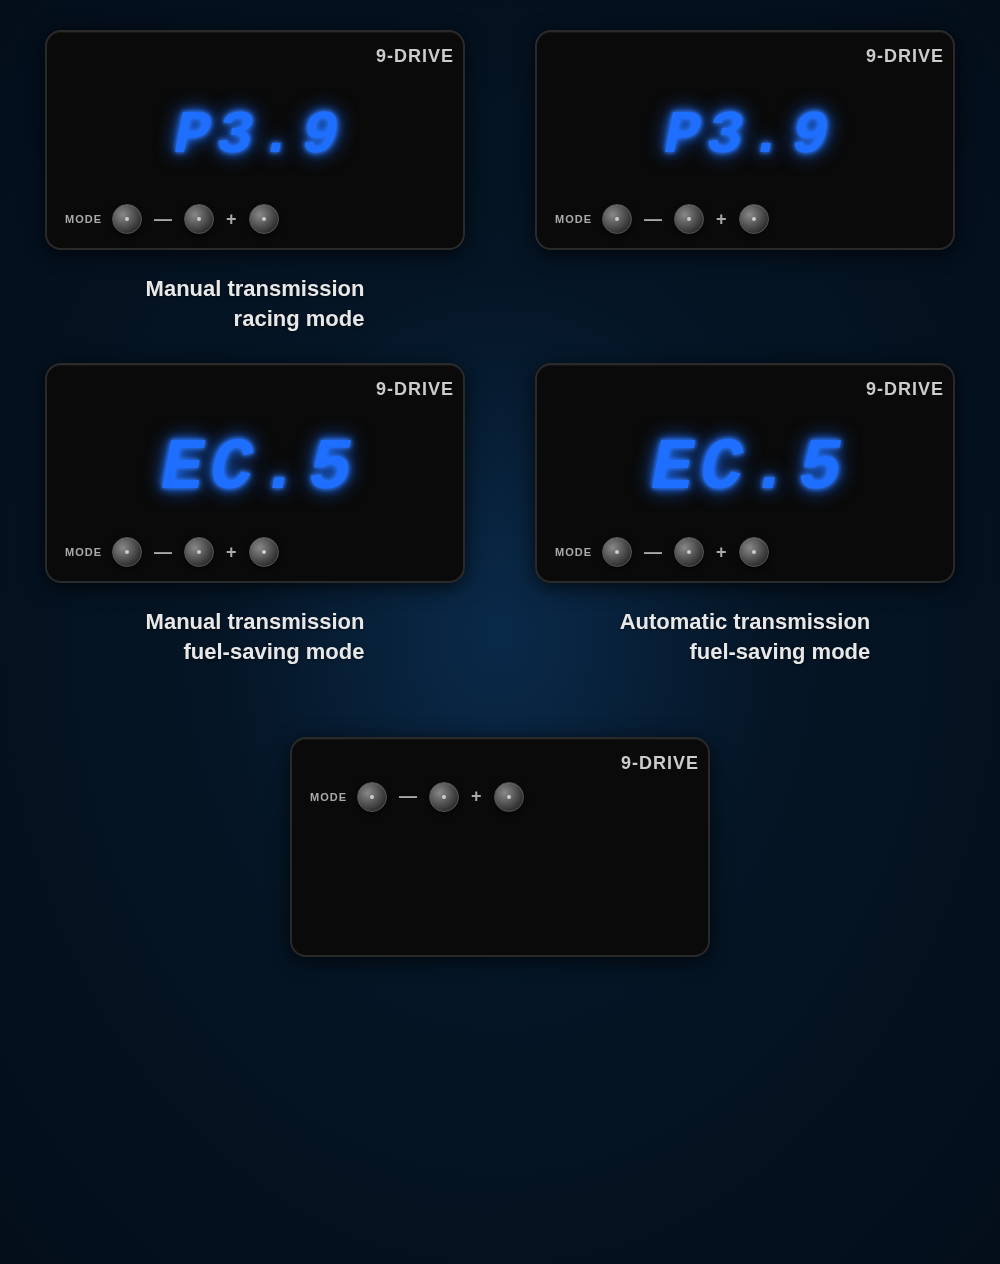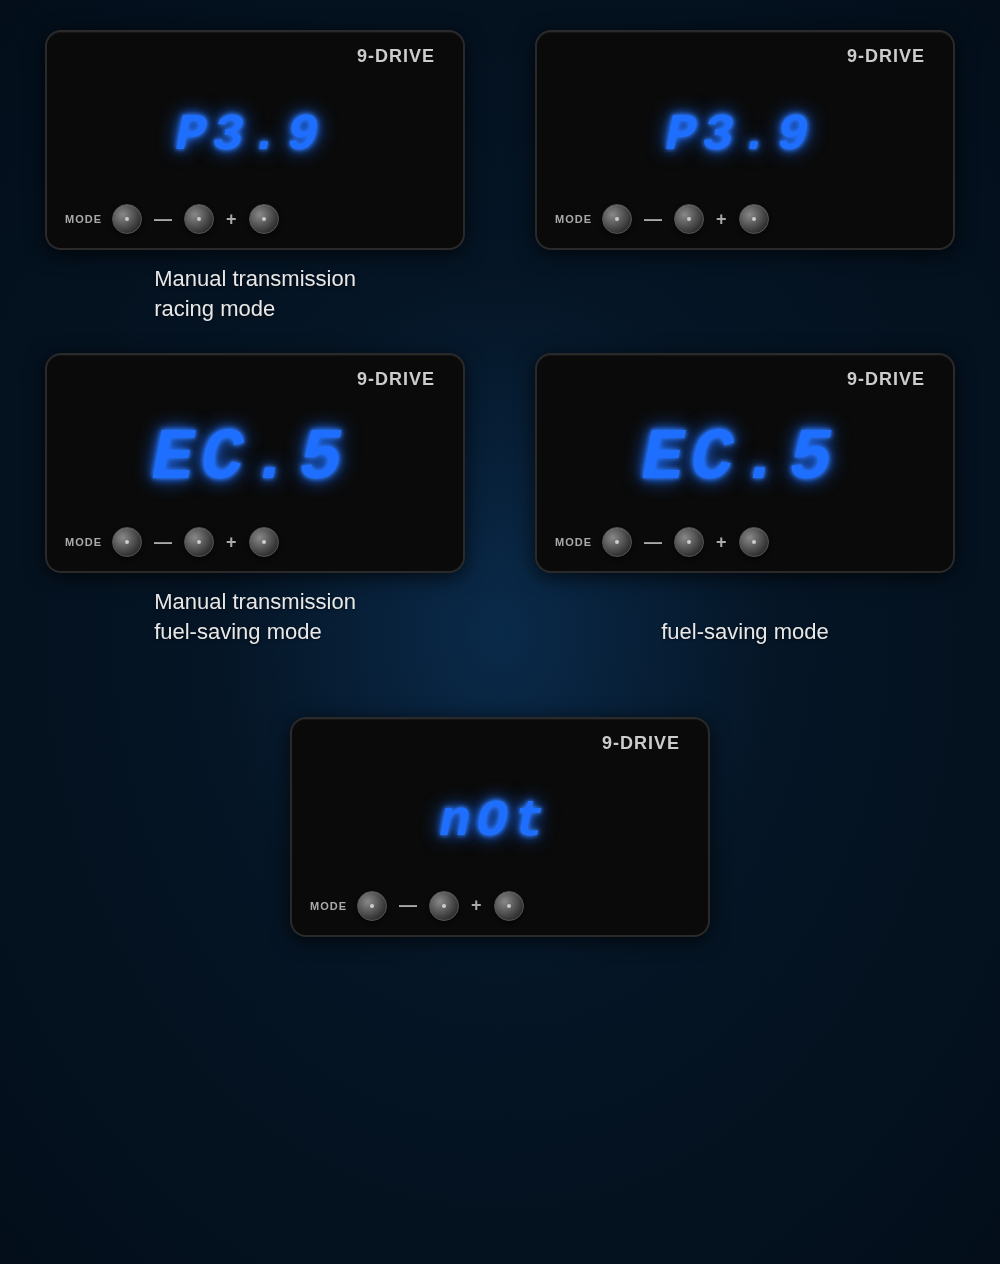--- a/index.html
+++ b/index.html
@@ -39,21 +39,21 @@
     }
 
     .device {
       width: 420px;
       height: 220px;
       background: #0a0a0a;
       border-radius: 16px;
       border: 2px solid #2a2a2a;
       display: flex;
       flex-direction: column;
-      padding: 14px 28px 14px 18px;
+      padding: 14px 9px 14px 18px;
       position: relative;
       box-shadow: 0 4px 20px rgba(0,0,0,0.7), inset 0 1px 0 rgba(255,255,255,0.05);
     }
 
     .device-center {
       width: 420px;
     }
 
     .drive-label {
       color: #cccccc;
@@ -66,21 +66,21 @@
 
     .display-area {
       flex: 1;
       display: flex;
       align-items: center;
       justify-content: center;
     }
 
     .lcd-text {
       font-family: 'Courier New', monospace;
-      font-size: 52px;
+      font-size: 61px;
       font-weight: bold;
       font-style: italic;
       color: #1e6fff;
       text-shadow: 0 0 10px #1e6fff, 0 0 20px #1e6fff, 0 0 4px #5599ff;
       letter-spacing: 6px;
       line-height: 1;
     }
 
     .lcd-text-small {
       font-size: 72px;
@@ -128,25 +128,25 @@
     }
 
     .plus-sym {
       color: #aaaaaa;
       font-size: 18px;
       font-weight: bold;
       margin: 0 4px;
     }
 
     .caption {
-      margin-top: 14px;
+      margin-top: 24px;
       color: #e8e8e8;
       font-size: 22px;
-      font-weight: 400;
-      text-align: left;
+      font-weight: 700;
+      text-align: right;
       line-height: 1.35;
       text-shadow: 0 1px 3px rgba(0,0,0,0.5);
     }
 
     .bottom-row {
       grid-column: 1 / -1;
       display: flex;
       justify-content: center;
       margin-top: 10px;
     }
@@ -248,32 +248,29 @@
         <div class="knob">
             <div class="knob-dot"></div>
           </div>
         <span class="plus-sym">+</span>
         <div class="knob">
             <div class="knob-dot"></div>
           </div>
       </div>
     </div>
     <div class="caption">
-      <br>
+      <span>Automatic transmission</span><br>
       <span>fuel-saving mode</span>
     </div>
   </div>
 
   <div class="bottom-row">
     <div class="unit-center">
       <div class="device device-center">
         <div class="drive-label">9-DRIVE</div>
-        <div class="display-area">
-          <span class="lcd-text">nOt</span>
-        </div>
         <div class="controls-row">
           <span class="mode-label">MODE</span>
           <div class="knob">
               <div class="knob-dot"></div>
             </div>
           <span class="dash-sym">—</span>
           <div class="knob">
               <div class="knob-dot"></div>
             </div>
           <span class="plus-sym">+</span>

